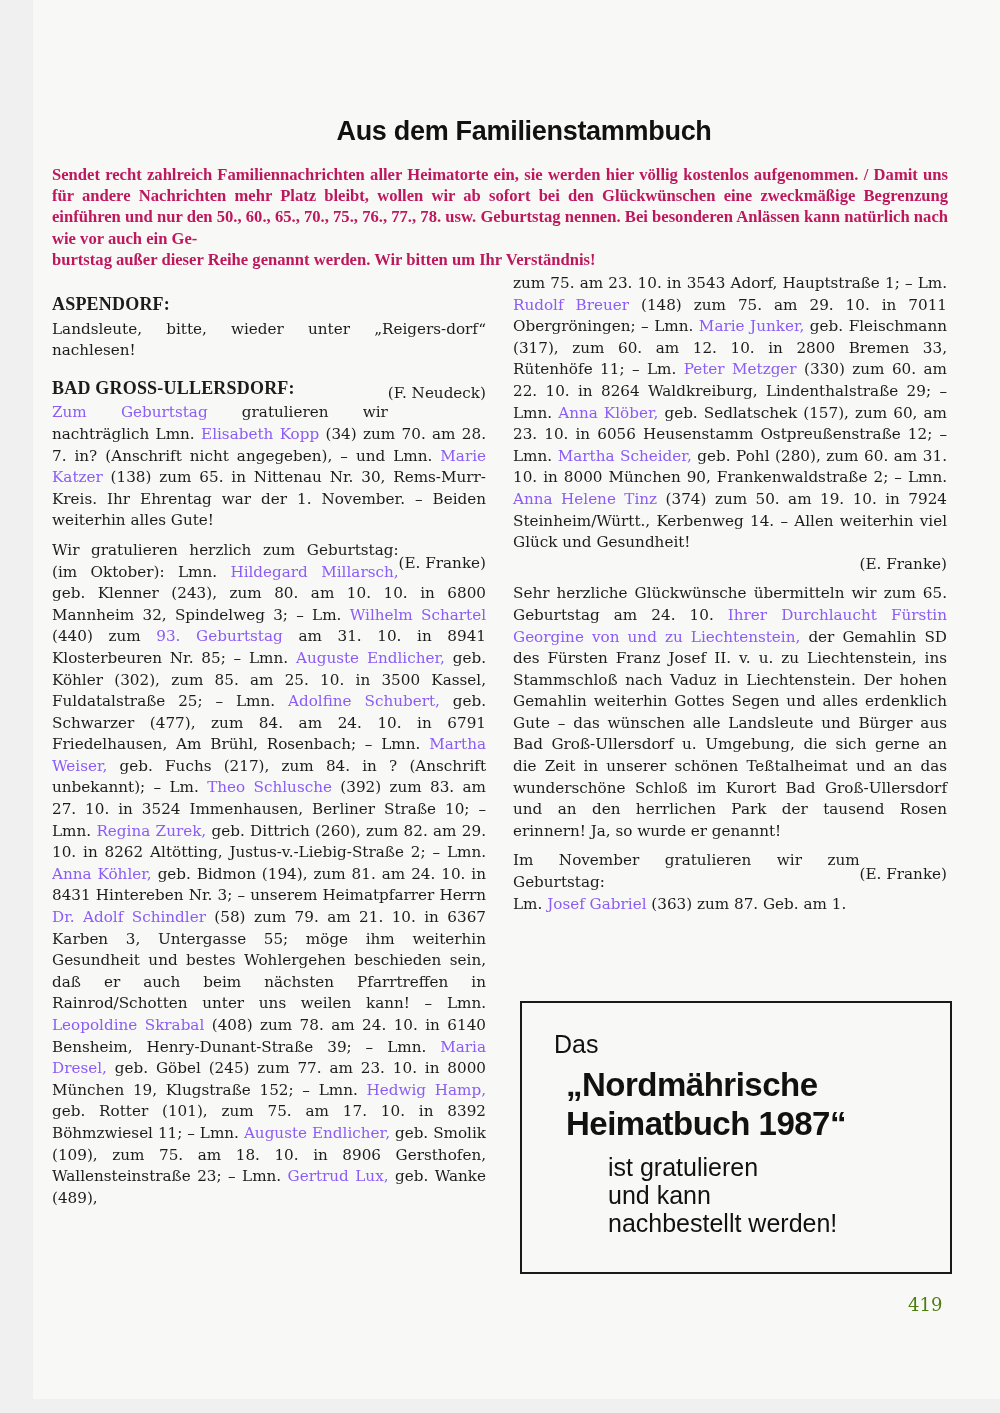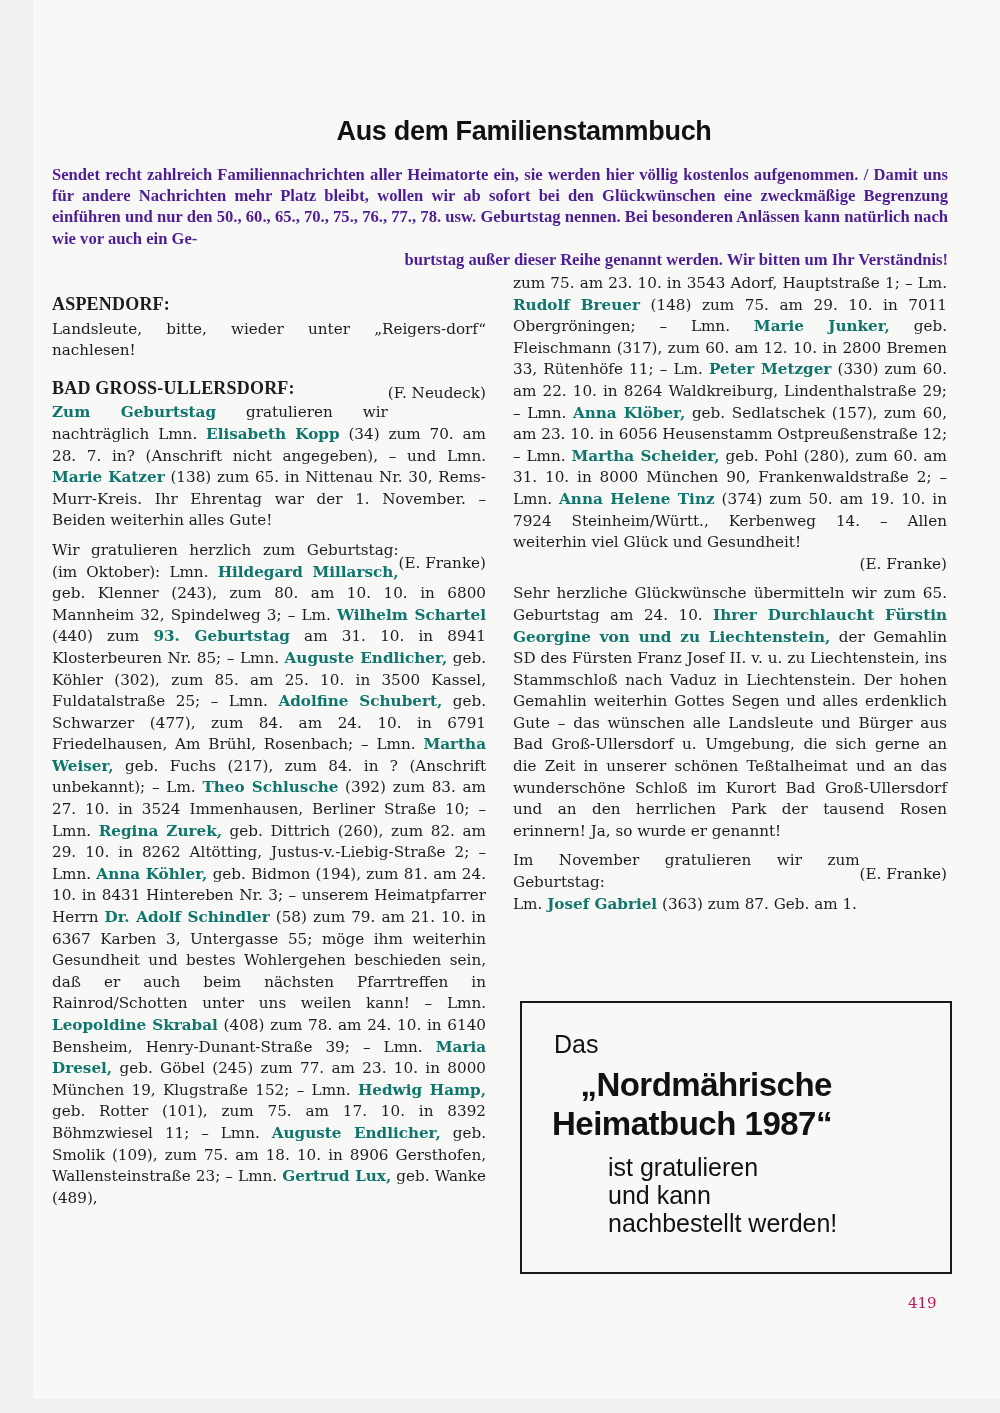--- a/index.html
+++ b/index.html
@@ -15,50 +15,50 @@
     background: #f8f8f6;
   }
   .title {
     position: absolute; left: 0; top: 116px; width: 1000px; text-align: center;
     font-family: "Liberation Sans", sans-serif; font-weight: bold;
     font-size: 27px; letter-spacing: -0.3px; color: #111; padding-left: 24px;
   }
   .intro {
     position: absolute; left: 52px; top: 164px; width: 896px;
     font-family: "Liberation Serif", serif; font-weight: bold;
-    font-size: 16.6px; line-height: 21.2px; text-align: justify; color: #4c1d95;
+    font-size: 16.6px; line-height: 21.2px; text-align: justify; color: #be185d;
   }
-  .intro .last { display:block; text-align:right; }
+  .intro .last { display:block; text-align:left; }
   .col {
     position: absolute; font-family: "DejaVu Serif", serif;
     font-size: 15.2px; line-height: 21.6px; color: #1c1c1c;
   }
   .col-left { left: 52px; top: 294px; width: 434px; }
   .col-right { left: 513px; top: 273px; width: 434px; }
-  .col b { font-weight: bold; color: #0f766e; }
+  .col b { font-weight: normal; color: #8b5cf6; }
   .place {
     font-family: "Liberation Serif", serif; font-weight: bold; font-size: 18px;
     margin: 0 0 3px 0; letter-spacing: 0.2px;
   }
   .para { text-align: justify; margin: 0; }
   .gap { height: 8px; }
   .gap-lg { height: 16px; }
   .sig { display: block; text-align: right; }
   .sig-inline { float: right; margin-top: 43px; }
   .ad-box {
     position: absolute; left: 520px; top: 1001px; width: 432px; height: 273px;
     border: 2px solid #1a1a1a; box-sizing: border-box;
     font-family: "Liberation Sans", sans-serif; color: #111;
   }
   .ad-das { position:absolute; left: 32px; top: 27px; font-size: 25px; }
-  .ad-title { position:absolute; left: 30px; top: 62px; font-size: 33px; font-weight: bold; line-height: 39px; letter-spacing: -0.5px; text-align: right; }
+  .ad-title { position:absolute; left: 44px; top: 62px; font-size: 33px; font-weight: bold; line-height: 39px; letter-spacing: -0.5px; }
   .ad-sub { position:absolute; left: 86px; top: 150px; font-size: 25px; line-height: 28px; }
   .page-num {
     position: absolute; left: 908px; top: 1294px; font-family: "DejaVu Serif", serif;
-    font-size: 15px; color: #be185d;
+    font-size: 18px; color: #4d7c0f;
   }
 </style>
 </head>
 <body>
 
 <div class="paper"></div>
 
 <div class="title">Aus dem Familienstammbuch</div>
 
 <div class="intro">

